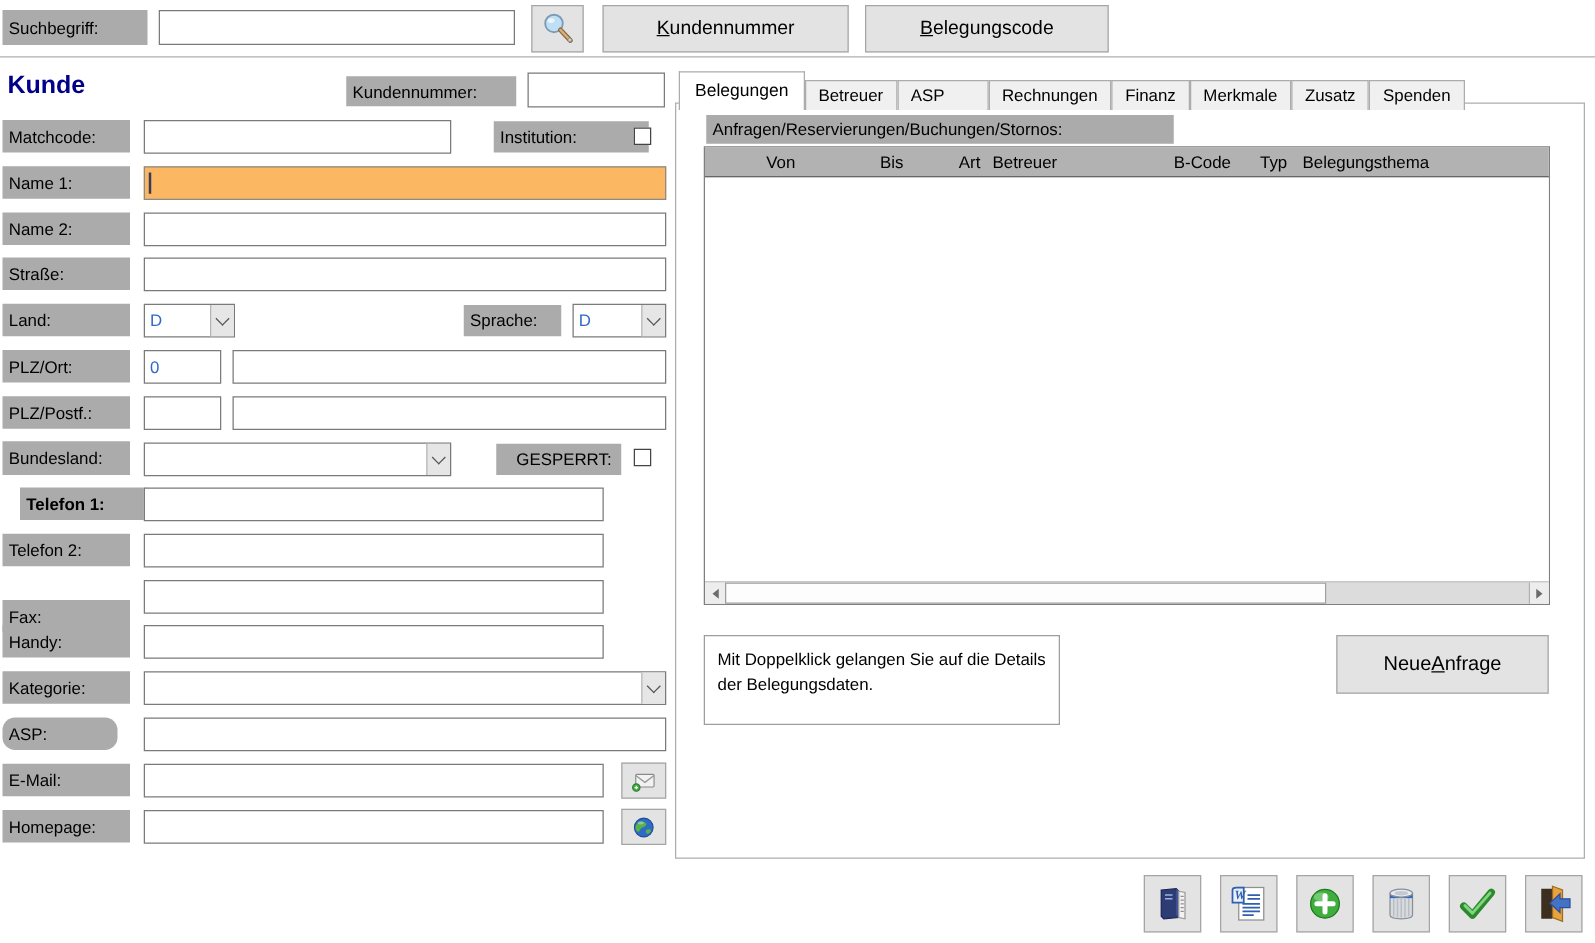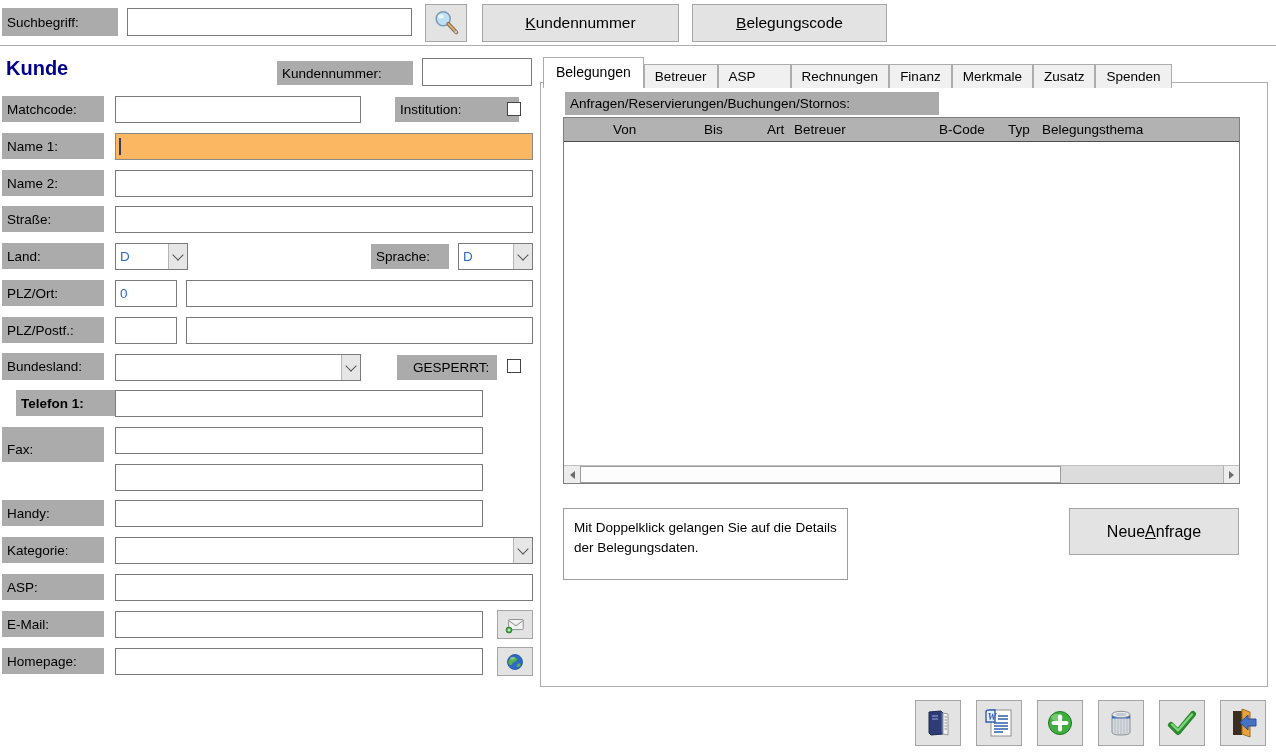--- a/index.html
+++ b/index.html
@@ -103,35 +103,35 @@
   </div>
   <div class="glabel abs" style="left:397px;top:355px;width:100px;height:25px;padding-left:16px;">GESPERRT:</div>
   <div class="checkbox" style="left:507px;top:359px;"></div>
 
   <div class="glabel abs" style="left:16px;top:390px;width:102px;height:26px;font-weight:bold;">Telefon 1:</div>
   <input class="tinput" style="left: 115px; top: 390px; width: 368px; height: 27px; color: rgb(0, 0, 0);" value="">
 
   <div class="glabel abs" style="left:2px;top:427px;width:102px;height:26px;">Telefon 2:</div>
   <input class="tinput" style="left: 115px; top: 427px; width: 368px; height: 27px; color: rgb(0, 0, 0);" value="">
 
-  <div class="glabel abs" style="left:2px;top:436px;width:102px;height:26px;">Fax:</div>
+  <div class="glabel abs" style="left:2px;top:480px;width:102px;height:26px;">Fax:</div>
   <input class="tinput" style="left: 115px; top: 464px; width: 368px; height: 27px; color: rgb(0, 0, 0);" value="">
 
   <div class="glabel abs" style="left:2px;top:500px;width:102px;height:26px;">Handy:</div>
   <input class="tinput" style="left: 115px; top: 500px; width: 368px; height: 27px; color: rgb(0, 0, 0);" value="">
 
   <div class="glabel abs" style="left:2px;top:537px;width:102px;height:26px;">Kategorie:</div>
   <div class="combo" style="left:115px;top:537px;width:418px;height:27px;">
     <span class="val"></span>
     <span class="dd">
         <span class="chev"></span>
       </span>
   </div>
 
-  <div class="glabel abs" style="left:2px;top:574px;width:102px;height:26px;">ASP:</div>
+  <div class="glabel abs" style="left:2px;top:574px;width:92px;height:26px;border-radius:10px;">ASP:</div>
   <input class="tinput" style="left: 115px; top: 574px; width: 418px; height: 27px; color: rgb(0, 0, 0);" value="">
 
   <div class="glabel abs" style="left:2px;top:611px;width:102px;height:26px;">E-Mail:</div>
   <input class="tinput" style="left: 115px; top: 611px; width: 368px; height: 27px; color: rgb(0, 0, 0);" value="">
   <div class="winbtn" style="left:497px;top:610px;width:36px;height:29px;">
     <span>
       <svg width="22" height="22" viewBox="0 0 24 24">
         <rect x="5" y="6" width="16" height="11" rx="1" fill="#f2f2f2" stroke="#8a8a8a"></rect>
         <path d="M5 7 L13 13 L21 7" fill="none" stroke="#9a9a9a" stroke-width="1.2"></path>
         <circle cx="5.5" cy="17.5" r="3.2" fill="#3fae3f" stroke="#2c7d2c"></circle>

